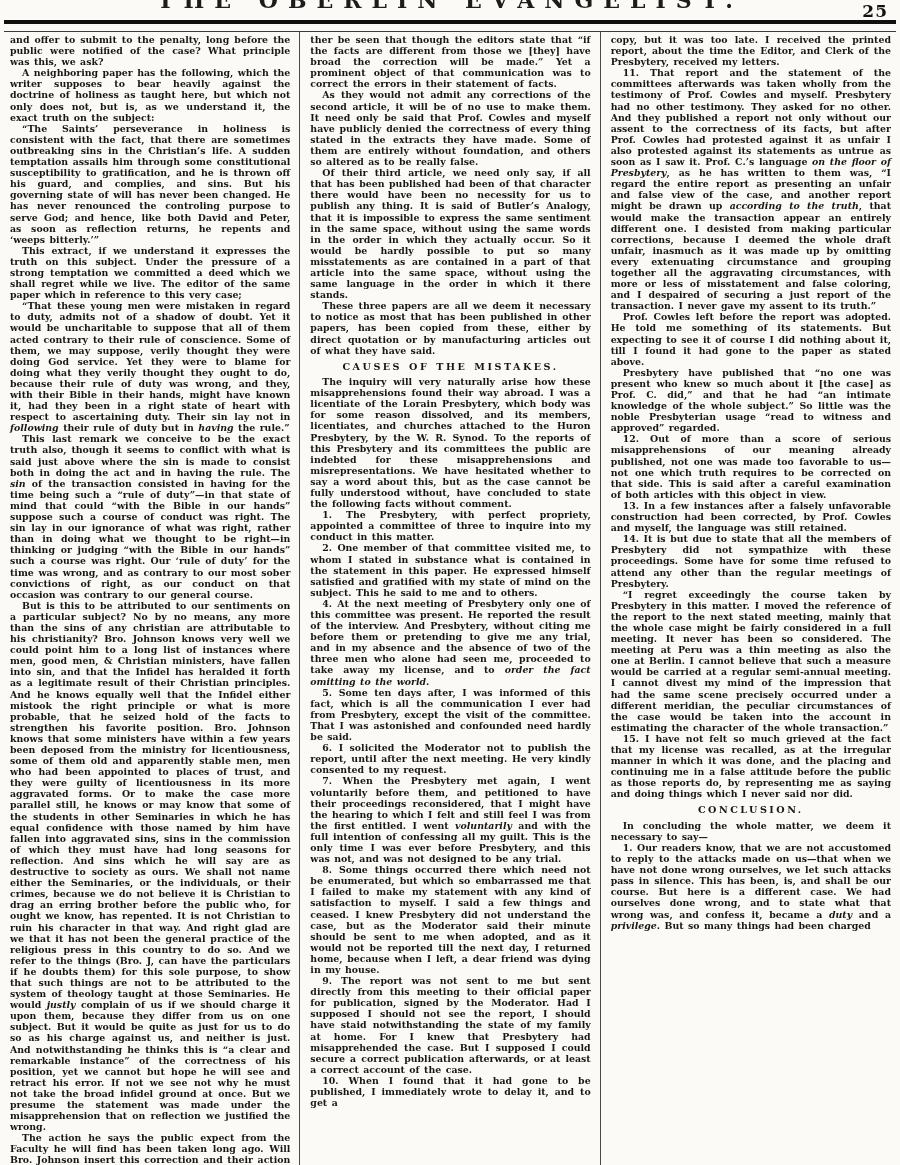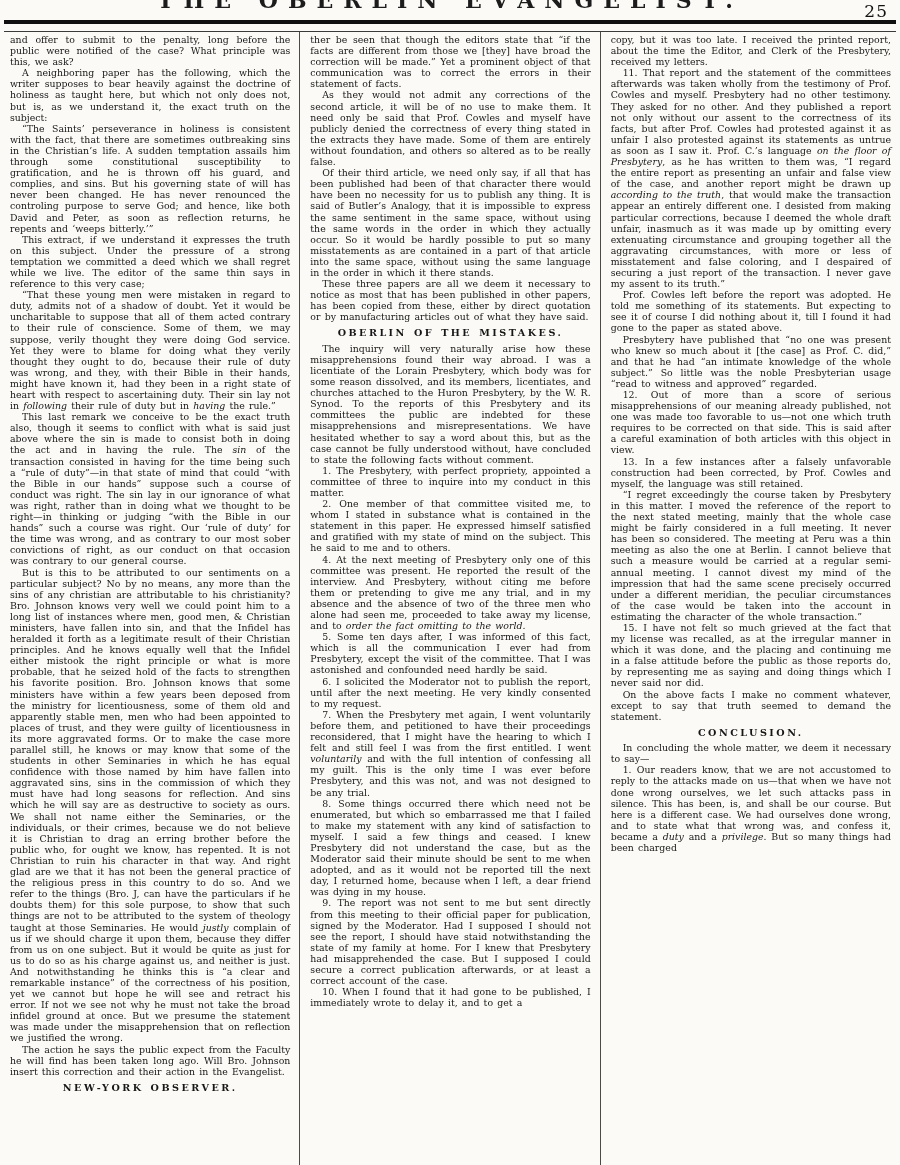--- a/index.html
+++ b/index.html
@@ -17,40 +17,40 @@
     position:absolute;top:0;left:130px;width:640px;height:13px;overflow:hidden;
   }
   .running-title-clip span{
     display:block;margin-top:-13px;
     font-weight:bold;font-size:22px;letter-spacing:10px;color:#1c1c1c;
     white-space:nowrap;text-align:center;width:100%;
     filter:blur(.4px);
   }
   .page-number{
     position:absolute;top:1px;right:12px;
-    font-weight:normal;font-size:17px;color:#111;letter-spacing:1px;
+    font-weight:bold;font-size:17px;color:#111;letter-spacing:1px;
   }
   .head-rule{
     position:absolute;top:20px;left:4px;width:892px;height:7px;
     border-top:4px solid #101010;border-bottom:1px solid #3a3a3a;
   }
   
   .columns{
     position:absolute;top:32px;left:0;width:900px;height:1133px;
     display:flex;
   }
   .col{
     width:281px;height:1133px;overflow:hidden;
     padding:2px 9px 0 10px;
     text-align:justify;
     font-size:9.4px;line-height:1.18;
     word-spacing:1.2px;
   }
   .col + .col{border-left:1px solid #4a4a4a;}
-  .para{margin:0;text-indent:12px;}
+  .para{margin:0;text-indent:12px;font-weight:bold;}
   .para.noindent{text-indent:0;}
   .col-heading{
     margin:5px 0 4px 0;text-align:center;text-indent:0;
     font-size:9.6px;font-weight:bold;letter-spacing:2.5px;
   }
   i{font-style:italic;}
 </style>
 </head>
 <body>
 
@@ -62,53 +62,53 @@
     </div>
     <div class="page-number">25</div>
     <div class="head-rule"></div>
   </div>
 
   <div class="columns">
     <div class="col">
         <p class="para noindent">and offer to submit to the penalty, long before the public were notified of the case?  What principle was this, we ask?</p>
         <p class="para">A neighboring paper has the following, which the writer supposes to bear heavily against the doctrine of holiness as taught here, but which not only does not, but is, as we understand it, the exact truth on the subject:</p>
         <p class="para">“The Saints’ perseverance in holiness is consistent with the fact, that there are sometimes outbreaking sins in the Christian’s life.  A sudden temptation assails him through some constitutional susceptibility to gratification, and he is thrown off his guard, and complies, and sins.  But his governing state of will has never been changed.  He has never renounced the controling purpose to serve God; and hence, like both David and Peter, as soon as reflection returns, he repents and ‘weeps bitterly.’”</p>
-        <p class="para">This extract, if we understand it expresses the truth on this subject.  Under the pressure of a strong temptation we committed a deed which we shall regret while we live.  The editor of the same thin says in reference to this very case;</p>
+        <p class="para">This extract, if we understand it expresses the truth on this subject.  Under the pressure of a strong temptation we committed a deed which we shall regret while we live.  The editor of the same paper which in reference to this very case;</p>
         <p class="para">“That these young men were mistaken in regard to duty, admits not of a shadow of doubt.  Yet it would be uncharitable to suppose that all of them acted contrary to their rule of conscience.  Some of them, we may suppose, verily thought they were doing God service.  Yet they were to blame for doing what they verily thought they ought to do, because their rule of duty was wrong, and they, with their Bible in their hands, might have known it, had they been in a right state of heart with respect to ascertaining duty.  Their sin lay not in <i>following</i> their rule of duty but in <i>having</i> the rule.”</p>
         <p class="para">This last remark we conceive to be the exact truth also, though it seems to conflict with what is said just above where the sin is made to consist both in doing the act and in having the rule.  The <i>sin</i> of the transaction consisted in having for the time being such a “rule of duty”—in that state of mind that could “with the Bible in our hands” suppose such a course of conduct was right.  The sin lay in our ignorance of what was right, rather than in doing what we thought to be right—in thinking or judging “with the Bible in our hands” such a course was right.  Our ‘rule of duty’ for the time was wrong, and as contrary to our most sober convictions of right, as our conduct on that occasion was contrary to our general course.</p>
         <p class="para">But is this to be attributed to our sentiments on a particular subject? No by no means, any more than the sins of any christian are attributable to his christianity?  Bro. Johnson knows very well we could point him to a long list of instances where men, good men, &amp; Christian ministers, have fallen into sin, and that the Infidel has heralded it forth as a legitimate result of their Christian principles.  And he knows equally well that the Infidel either mistook the right principle or what is more probable, that he seized hold of the facts to strengthen his favorite position.  Bro. Johnson knows that some ministers have within a few years been deposed from the ministry for licentiousness, some of them old and apparently stable men, men who had been appointed to places of trust, and they were guilty of licentiousness in its more aggravated forms.  Or to make the case more parallel still, he knows or may know that some of the students in other Seminaries in which he has equal confidence with those named by him have fallen into aggravated sins, sins in the commission of which they must have had long seasons for reflection.  And sins which he will say are as destructive to society as ours.  We shall not name either the Seminaries, or the individuals, or their crimes, because we do not believe it is Christian to drag an erring brother before the public who, for ought we know, has repented.  It is not Christian to ruin his character in that way.  And right glad are we that it has not been the general practice of the religious press in this country to do so.  And we refer to the things (Bro. J, can have the particulars if he doubts them) for this sole purpose, to show that such things are not to be attributed to the system of theology taught at those Seminaries.  He would <i>justly</i> complain of us if we should charge it upon them, because they differ from us on one subject.  But it would be quite as just for us to do so as his charge against us, and neither is just.  And notwithstanding he thinks this is “a clear and remarkable instance” of the correctness of his position, yet we cannot but hope he will see and retract his error.  If not we see not why he must not take the broad infidel ground at once.  But we presume the statement was made under the misapprehension that on reflection we justified the wrong.</p>
         <p class="para">The action he says the public expect from the Faculty he will find has been taken long ago.  Will Bro. Johnson insert this correction and their action in the Evangelist.</p>
         <h2 class="col-heading">NEW-YORK OBSERVER.</h2>
       </div>
     <div class="col">
         <p class="para noindent">ther be seen that though the editors state that “if the facts are different from those we [they] have broad the correction will be made.”  Yet a prominent object of that communication was to correct the errors in their statement of facts.</p>
         <p class="para">As they would not admit any corrections of the second article, it will be of no use to make them.  It need only be said that Prof. Cowles and myself have publicly denied the correctness of every thing stated in the extracts they have made.  Some of them are entirely without foundation, and others so altered as to be really false.</p>
         <p class="para">Of their third article, we need only say, if all that has been published had been of that character there would have been no necessity for us to publish any thing.  It is said of Butler’s Analogy, that it is impossible to express the same sentiment in the same space, without using the same words in the order in which they actually occur.  So it would be hardly possible to put so many misstatements as are contained in a part of that article into the same space, without using the same language in the order in which it there stands.</p>
         <p class="para">These three papers are all we deem it necessary to notice as most that has been published in other papers, has been copied from these, either by direct quotation or by manufacturing articles out of what they have said.</p>
-        <h2 class="col-heading">OBERLIN OF THE MISTAKES.</h2>
+        <h2 class="col-heading">CAUSES OF THE MISTAKES.</h2>
         <p class="para">The inquiry will very naturally arise how these misapprehensions found their way abroad.  I was a licentiate of the Lorain Presbytery, which body was for some reason dissolved, and its members, licentiates, and churches attached to the Huron Presbytery, by the W. R. Synod.  To the reports of this Presbytery and its committees the public are indebted for these misapprehensions and misrepresentations.  We have hesitated whether to say a word about this, but as the case cannot be fully understood without, have concluded to state the following facts without comment.</p>
         <p class="para">1. The Presbytery, with perfect propriety, appointed a committee of three to inquire into my conduct in this matter.</p>
         <p class="para">2. One member of that committee visited me, to whom I stated in substance what is contained in the statement in this paper.  He expressed himself satisfied and gratified with my state of mind on the subject.  This he said to me and to others.</p>
         <p class="para">4. At the next meeting of Presbytery only one of this committee was present.  He reported the result of the interview.  And Presbytery, without citing me before them or pretending to give me any trial, and in my absence and the absence of two of the three men who alone had seen me, proceeded to take away my license, and to <i>order the fact omitting to the world.</i></p>
         <p class="para">5. Some ten days after, I was informed of this fact, which is all the communication I ever had from Presbytery, except the visit of the committee.  That I was astonished and confounded need hardly be said.</p>
         <p class="para">6. I solicited the Moderator not to publish the report, until after the next meeting.  He very kindly consented to my request.</p>
         <p class="para">7. When the Presbytery met again, I went voluntarily before them, and petitioned to have their proceedings reconsidered, that I might have the hearing to which I felt and still feel I was from the first entitled.  I went <i>voluntarily</i> and with the full intention of confessing all my guilt.  This is the only time I was ever before Presbytery, and this was not, and was not designed to be any trial.</p>
         <p class="para">8. Some things occurred there which need not be enumerated, but which so embarrassed me that I failed to make my statement with any kind of satisfaction to myself.  I said a few things and ceased.  I knew Presbytery did not understand the case, but as the Moderator said their minute should be sent to me when adopted, and as it would not be reported till the next day, I returned home, because when I left, a dear friend was dying in my house.</p>
         <p class="para">9. The report was not sent to me but sent directly from this meeting to their official paper for publication, signed by the Moderator.  Had I supposed I should not see the report, I should have staid notwithstanding the state of my family at home.  For I knew that Presbytery had misapprehended the case.  But I supposed I could secure a correct publication afterwards, or at least a correct account of the case.</p>
         <p class="para">10. When I found that it had gone to be published, I immediately wrote to delay it, and to get a</p>
       </div>
     <div class="col">
         <p class="para noindent">copy, but it was too late.  I received the printed report, about the time the Editor, and Clerk of the Presbytery, received my letters.</p>
         <p class="para">11. That report and the statement of the committees afterwards was taken wholly from the testimony of Prof. Cowles and myself.  Presbytery had no other testimony.  They asked for no other.  And they published a report not only without our assent to the correctness of its facts, but after Prof. Cowles had protested against it as unfair  I also protested against its statements as untrue as soon as I saw it.  Prof. C.’s language <i>on the floor of Presbytery</i>, as he has written to them was, “I regard the entire report as presenting an unfair and false view of the case, and another report might be drawn up <i>according to the truth</i>, that would make the transaction appear an entirely different one.  I desisted from making particular corrections, because I deemed the whole draft unfair, inasmuch as it was made up by omitting every extenuating circumstance and grouping together all the aggravating circumstances, with more or less of misstatement and false coloring, and I despaired of securing a just report of the transaction.  I never gave my assent to its truth.”</p>
         <p class="para">Prof. Cowles left before the report was adopted.  He told me something of its statements.  But expecting to see it of course I did nothing about it, till I found it had gone to the paper as stated above.</p>
         <p class="para">Presbytery have published that “no one was present who knew so much about it [the case] as Prof. C. did,” and that he had “an intimate knowledge of the whole subject.”  So little was the noble Presbyterian usage “read to witness and approved” regarded.</p>
         <p class="para">12. Out of more than a score of serious misapprehensions of our meaning already published, not one was made too favorable to us—not one which truth requires to be corrected on that side.  This is said after a careful examination of both articles with this object in view.</p>
         <p class="para">13. In a few instances after a falsely unfavorable construction had been corrected, by Prof. Cowles and myself, the language was still retained.</p>
+        <p class="para">14.  It is but due to state that all the members of Presbytery did not sympathize with these proceedings.  Some have for some time refused to attend any other than the regular meetings of Presbytery.</p>
         <p class="para">“I regret exceedingly the course taken by Presbytery in this matter.  I moved the reference of the report to the next stated  meeting, mainly that the whole case might be fairly considered in a full meeting.  It never has been so considered.  The meeting at Peru was a thin meeting as also the one at Berlin.  I cannot believe that such a measure would be carried at a regular semi-annual meeting.  I cannot divest my mind of the impression that had the same scene precisely occurred under a different meridian, the peculiar circumstances of the case would be taken into the account in estimating the character of the whole transaction.”</p>
         <p class="para">15. I have not felt so much grieved at the fact that my license was recalled, as at the irregular manner in which it was done, and the placing and continuing me in a false attitude before the public as those reports do, by representing me as saying and doing things which I never said nor did.</p>
-        <p class="para">On the above facts I make no comment whatever, except to say that truth seemed to demand the statement.</p>
         <h2 class="col-heading">CONCLUSION.</h2>
         <p class="para">In concluding the whole matter, we deem it necessary to say—</p>
         <p class="para">1. Our readers know, that we are not accustomed to reply to the attacks made on us—that when we have not done wrong ourselves, we let such attacks pass in silence.  This has been, is, and shall be our course.  But here is a different case.  We had ourselves done wrong, and to state what that wrong was, and confess it, became a <i>duty</i> and a <i>privilege</i>.  But so many things had been charged</p>
       </div>
   </div>
 
 </div>
 
 </body></html>

